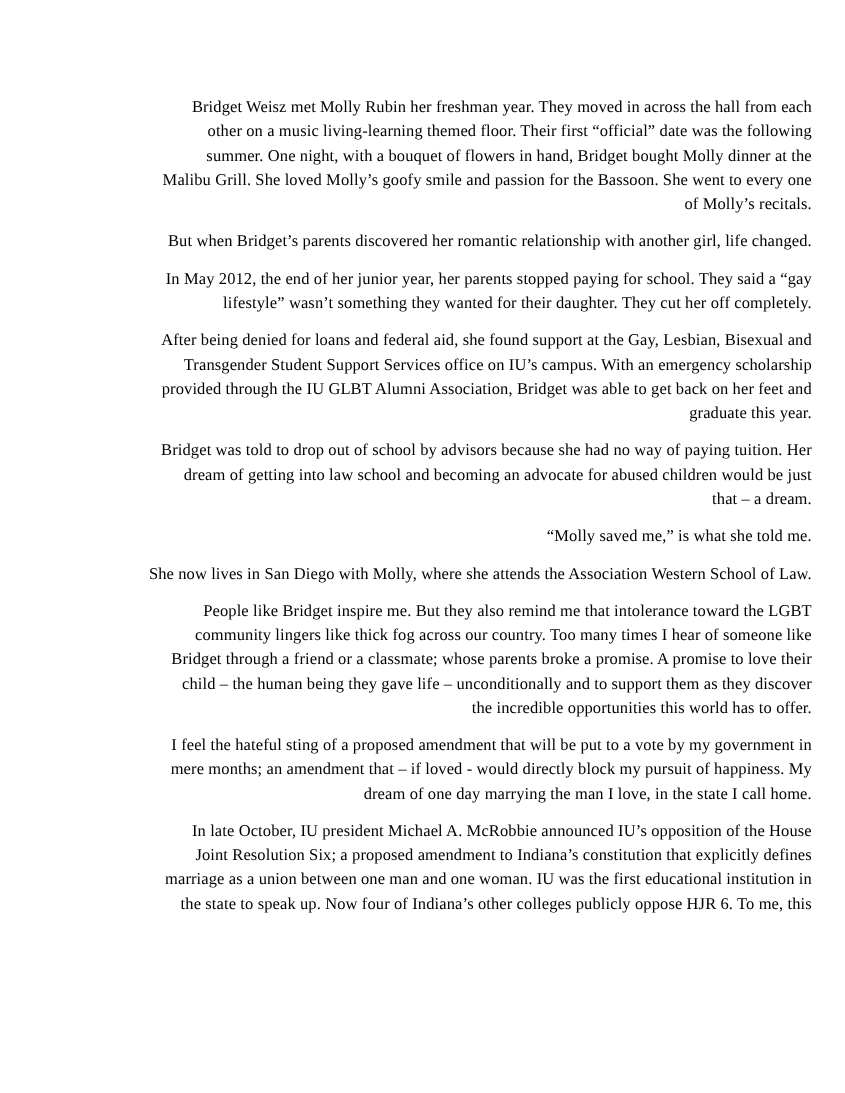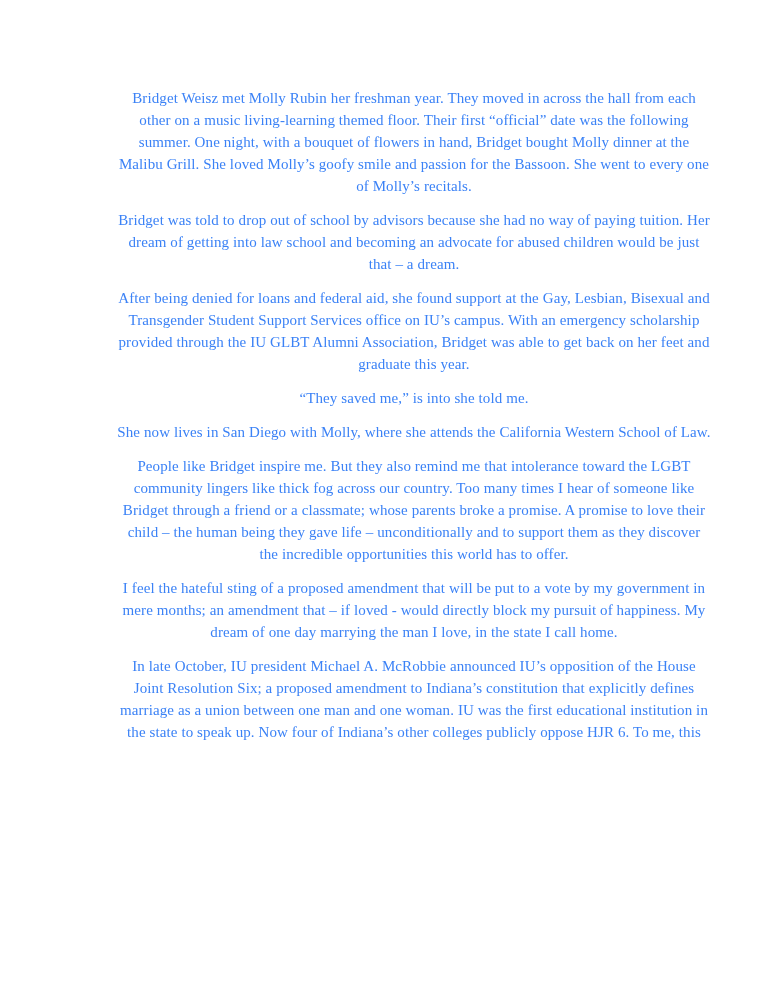--- a/index.html
+++ b/index.html
@@ -18,45 +18,48 @@
   .doc-body {
     position: absolute;
     top: 87px;
     left: 90px;
     width: 648px;
   }
   .doc-body p {
     margin: 0 0 12px 0;
     font-size: 15px;
     line-height: 22px;
-    color: #3b82f6;
+    color: #000000;
     white-space: pre-line;
-    text-align: center;
+    text-align: right;
     letter-spacing: 0.1px;
   }
 </style>
 </head>
 <body>
 
 <main class="page" style="background: rgb(255, 255, 255);">
   <section class="doc-body" id="doc-body" style="color: rgb(22, 22, 22);">
       <p>Bridget Weisz met Molly Rubin her freshman year. They moved in across the hall from each
 other on a music living-learning themed floor. Their first “official” date was the following
 summer. One night, with a bouquet of flowers in hand, Bridget bought Molly dinner at the
 Malibu Grill. She loved Molly’s goofy smile and passion for the Bassoon. She went to every one
 of Molly’s recitals.</p>
-      <p>Bridget was told to drop out of school by advisors because she had no way of paying tuition. Her
-dream of getting into law school and becoming an advocate for abused children would be just
-that – a dream.</p>
+      <p>But when Bridget’s parents discovered her romantic relationship with another girl, life changed.</p>
+      <p>In May 2012, the end of her junior year, her parents stopped paying for school. They said a “gay
+lifestyle” wasn’t something they wanted for their daughter. They cut her off completely.</p>
       <p>After being denied for loans and federal aid, she found support at the Gay, Lesbian, Bisexual and
 Transgender Student Support Services office on IU’s campus. With an emergency scholarship
 provided through the IU GLBT Alumni Association, Bridget was able to get back on her feet and
 graduate this year.</p>
-      <p>“They saved me,” is into she told me.</p>
-      <p>She now lives in San Diego with Molly, where she attends the California Western School of Law.</p>
+      <p>Bridget was told to drop out of school by advisors because she had no way of paying tuition. Her
+dream of getting into law school and becoming an advocate for abused children would be just
+that – a dream.</p>
+      <p>“Molly saved me,” is what she told me.</p>
+      <p>She now lives in San Diego with Molly, where she attends the Association Western School of Law.</p>
       <p>People like Bridget inspire me. But they also remind me that intolerance toward the LGBT
 community lingers like thick fog across our country. Too many times I hear of someone like
 Bridget through a friend or a classmate; whose parents broke a promise.  A promise to love their
 child – the human being they gave life – unconditionally and to support them as they discover
 the incredible opportunities this world has to offer.</p>
       <p>I feel the hateful sting of a proposed amendment that will be put to a vote by my government in
 mere months; an amendment that – if loved - would directly block my pursuit of happiness. My
 dream of one day marrying the man I love, in the state I call home.</p>
       <p>In late October, IU president Michael A. McRobbie announced IU’s opposition of the House
 Joint Resolution Six; a proposed amendment to Indiana’s constitution that explicitly defines

